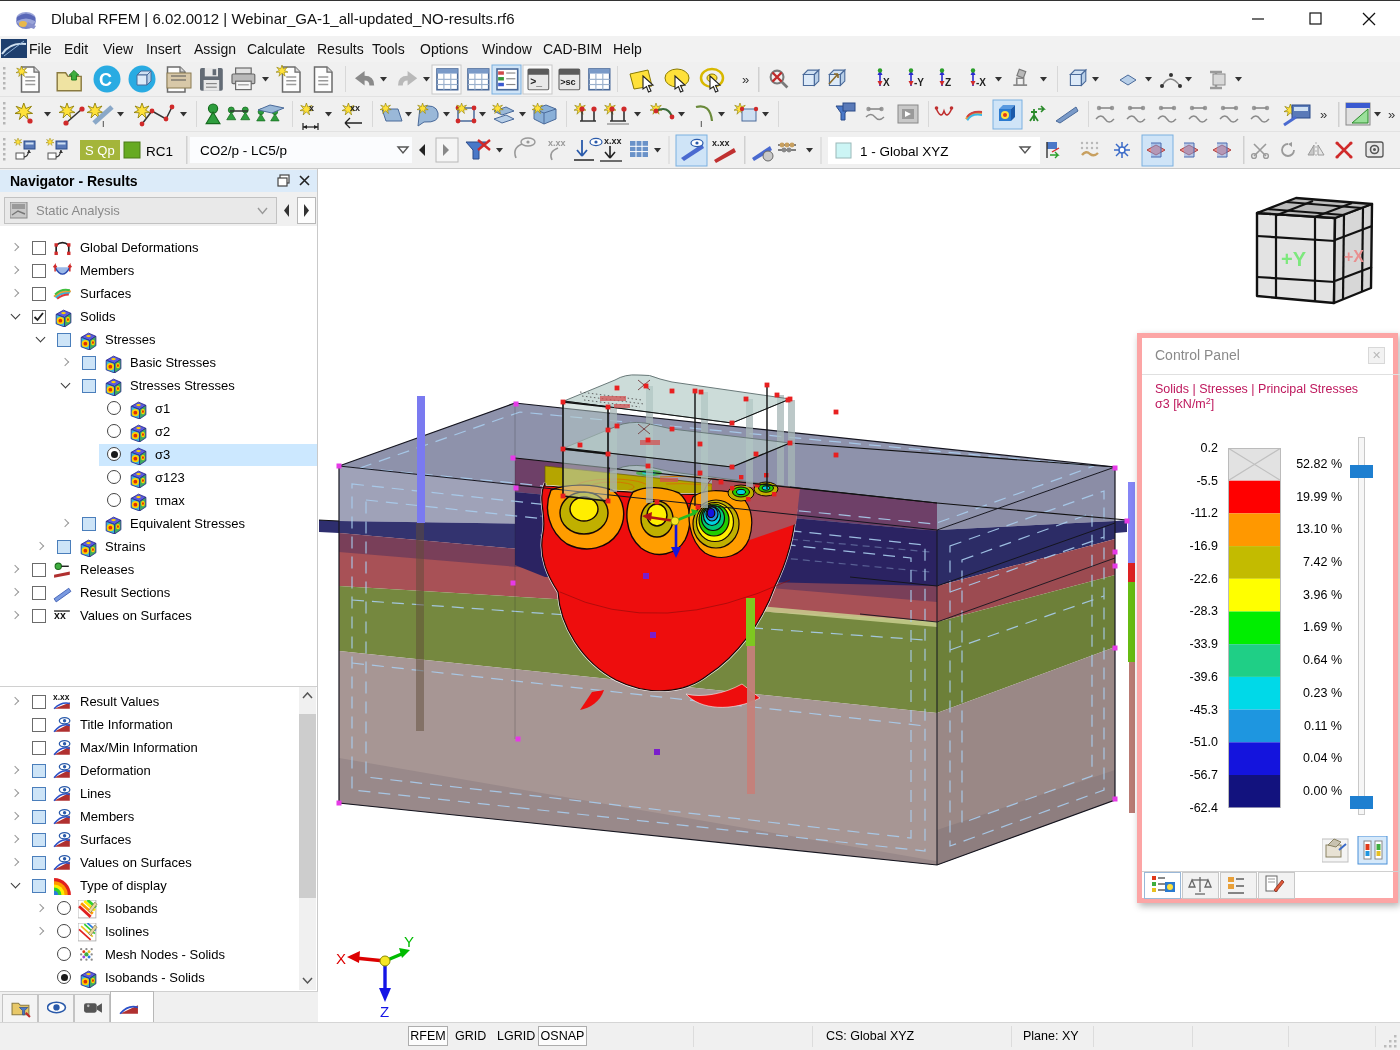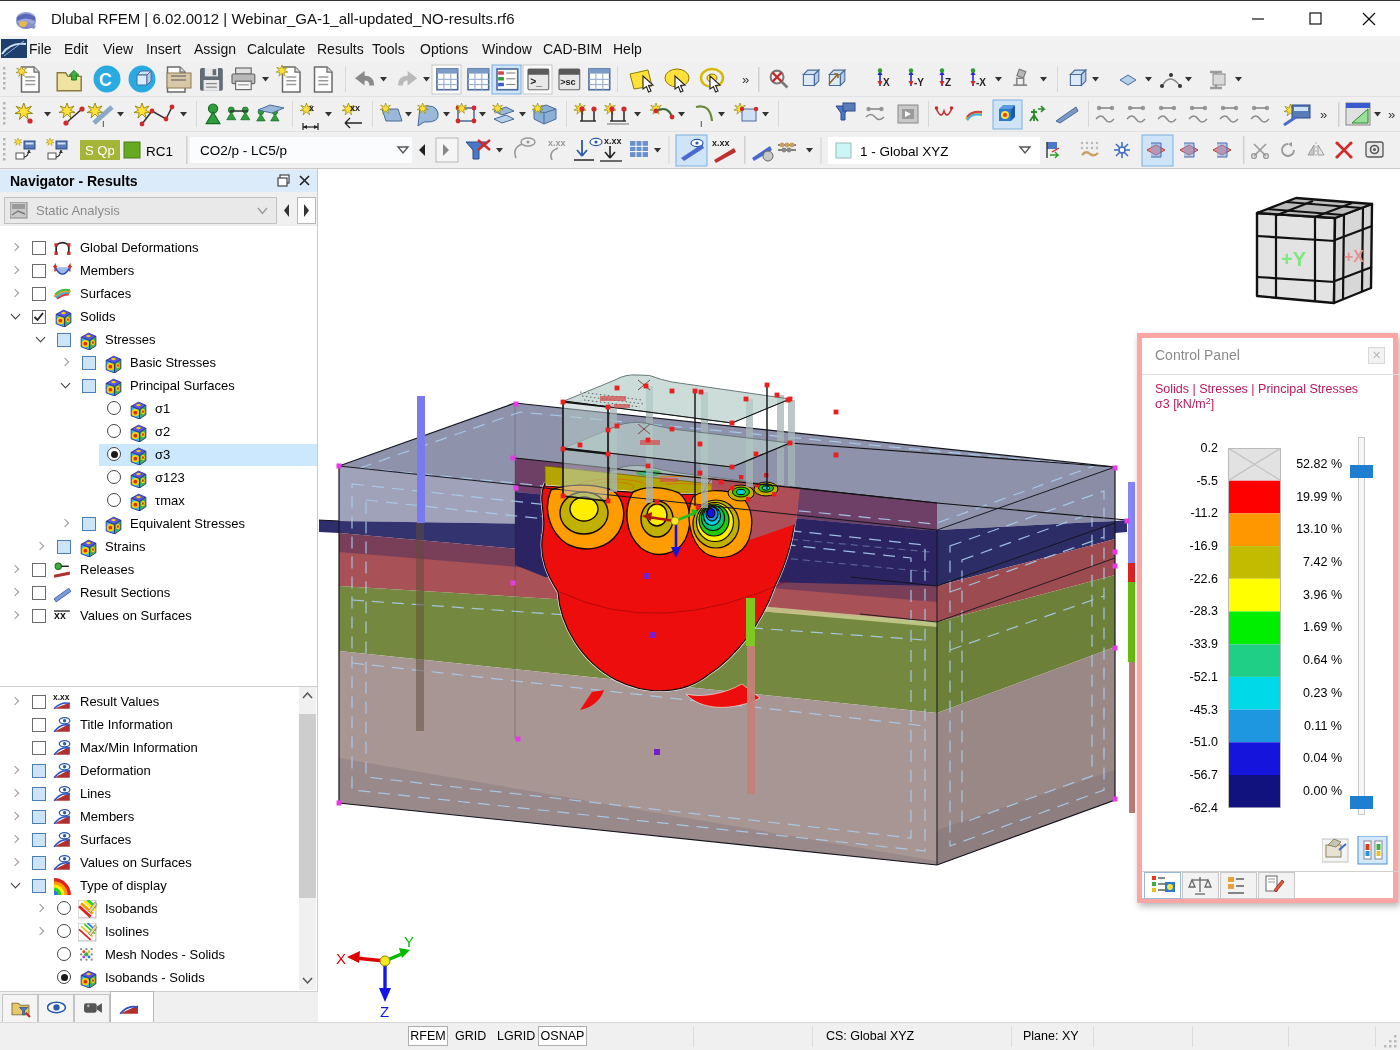--- a/index.html
+++ b/index.html
@@ -853,21 +853,21 @@
         <path d="M0 0 L53 32.7 M53 0 L0 32.7" stroke="#c0c0c0" stroke-width="1.2"></path>
         <rect x="0.5" y="0.5" width="52" height="359.5" fill="none" stroke="#bbb" stroke-width="1"></rect>
       </svg>
       <div class="cp-num" style="left:14px;top:103px">0.2</div>
       <div class="cp-num" style="left:14px;top:136px">-5.5</div>
       <div class="cp-num" style="left:14px;top:168px">-11.2</div>
       <div class="cp-num" style="left:14px;top:201px">-16.9</div>
       <div class="cp-num" style="left:14px;top:234px">-22.6</div>
       <div class="cp-num" style="left:14px;top:266px">-28.3</div>
       <div class="cp-num" style="left:14px;top:299px">-33.9</div>
-      <div class="cp-num" style="left:14px;top:332px">-52.1</div>
+      <div class="cp-num" style="left:14px;top:332px">-39.6</div>
       <div class="cp-num" style="left:14px;top:365px">-45.3</div>
       <div class="cp-num" style="left:14px;top:397px">-51.0</div>
       <div class="cp-num" style="left:14px;top:430px">-56.7</div>
       <div class="cp-num" style="left:14px;top:463px">-62.4</div>
       <div class="cp-pct" style="left:128px;top:119px">52.82 %</div>
       <div class="cp-pct" style="left:128px;top:152px">19.99 %</div>
       <div class="cp-pct" style="left:128px;top:184px">13.10 %</div>
       <div class="cp-pct" style="left:128px;top:217px">7.42 %</div>
       <div class="cp-pct" style="left:128px;top:250px">3.96 %</div>
       <div class="cp-pct" style="left:128px;top:282px">1.69 %</div>
@@ -1126,21 +1126,21 @@
         <use href="#t-cube"></use>
       </svg>
       <div class="lbl" style="left:130px">Basic Stresses</div>
     </div>
     <div class="trow" style="top:206px">
       <div class="caret-d" style="left:62px"></div>
       <div class="cb part" style="left:82px"></div>
       <svg class="ticon" style="left:103px;top:2px" width="20" height="19" viewBox="0 0 19 18">
         <use href="#t-cube"></use>
       </svg>
-      <div class="lbl" style="left:130px">Principal Surfaces</div>
+      <div class="lbl" style="left:130px">Stresses Stresses</div>
     </div>
     <div class="trow" style="top:229px">
       <div class="radio" style="left:107px"></div>
       <svg class="ticon" style="left:128px;top:2px" width="20" height="19" viewBox="0 0 19 18">
         <use href="#t-cube"></use>
       </svg>
       <div class="lbl" style="left:155px">σ1</div>
     </div>
     <div class="trow" style="top:252px">
       <div class="radio" style="left:107px"></div>

